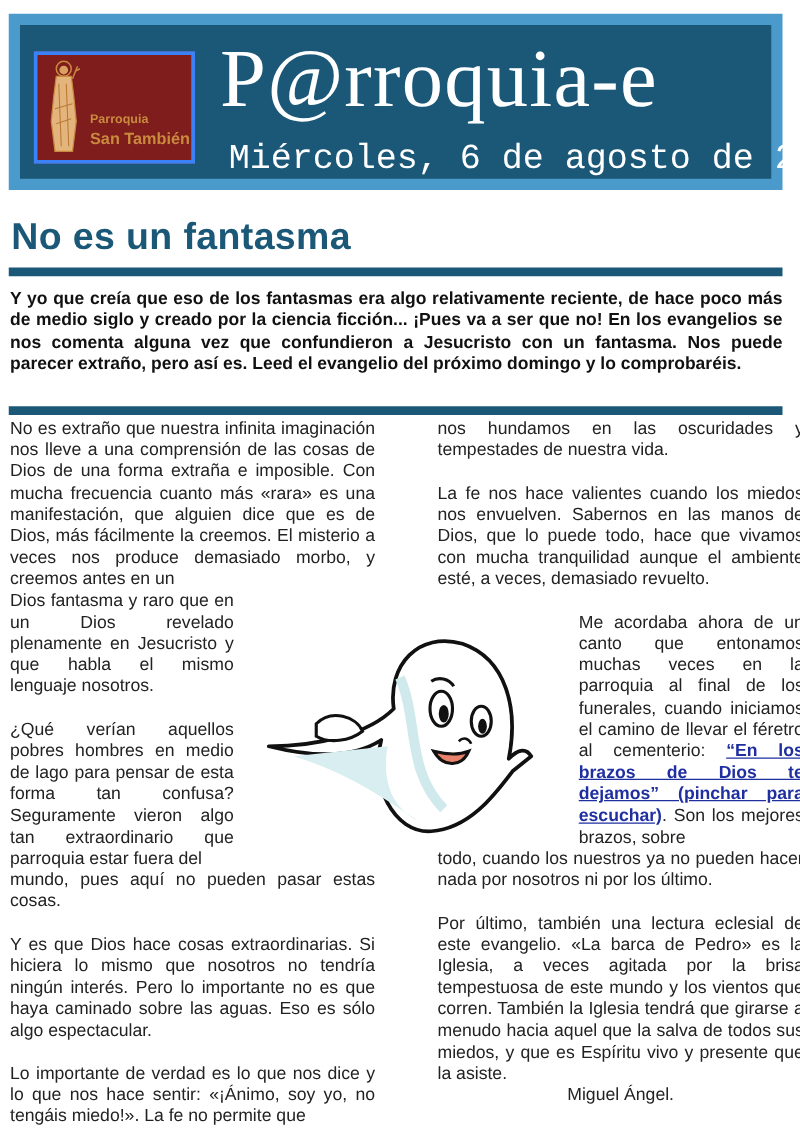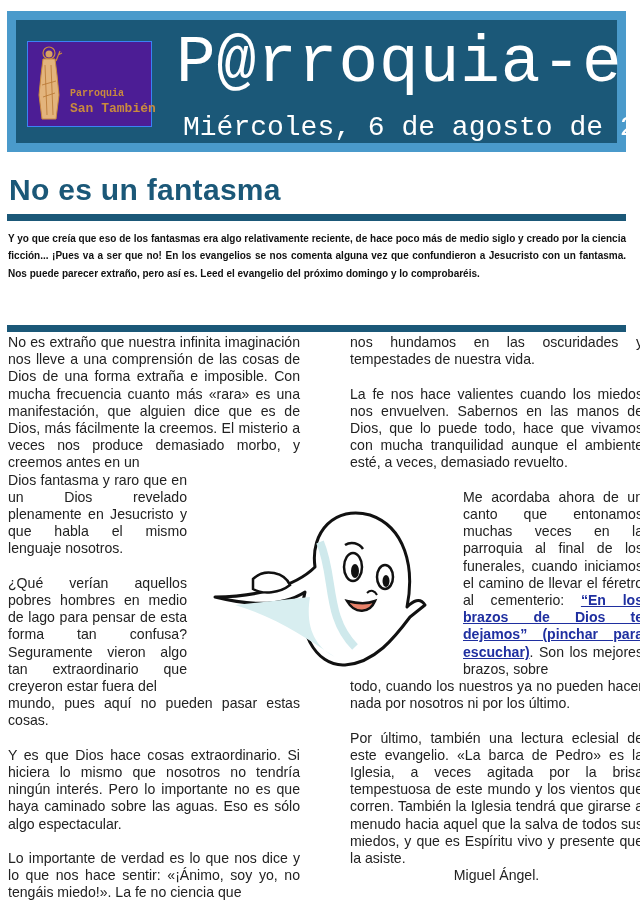--- a/index.html
+++ b/index.html
@@ -4,39 +4,39 @@
 <style>
   html, body { margin: 0; padding: 0; background: #ffffff; }
   body { width: 640px; height: 913px; position: relative; overflow: hidden;
          font-family: "Liberation Sans", sans-serif; color: #1a1a1a; }
 
   .masthead { position: absolute; left: 7px; top: 11px; width: 619px; height: 141px;
               background: #4a9acb; }
   .masthead-inner { position: absolute; left: 9px; top: 9px; width: 601px; height: 123px;
                     background: #1b5878; }
   .logo-box { position: absolute; left: 11px; top: 21px; width: 123px; height: 84px;
-              background: #4c1d95; border: 1px solid #3b82f6; font-family: Liberation Mono, monospace; }
+              background: #7f1d1d; border: 3px solid #3b82f6; }
   .logo-saint { position: absolute; left: 6px; top: 3px; width: 30px; height: 78px; }
   .logo-parroquia { position: absolute; left: 42px; top: 46px; font-size: 10px; font-weight: bold;
                     color: #c98a3e; white-space: nowrap; }
   .logo-name { position: absolute; left: 42px; top: 59px; font-size: 13px; font-weight: bold;
                color: #c98a3e; white-space: nowrap; }
   .mast-title { position: absolute; left: 160px; top: 6px; font-size: 66px; line-height: 76px;
-                color: #ffffff; font-family: Liberation Mono, monospace; letter-spacing: 1px;
+                color: #ffffff; font-family: Liberation Serif, serif; letter-spacing: 1px;
                 white-space: nowrap; }
   .mast-date { position: absolute; left: 167px; top: 95px; font-size: 28px; line-height: 26px;
                color: #ffffff; font-family: Liberation Mono, monospace; white-space: nowrap; }
 
   .article-title { position: absolute; left: 9px; top: 170px; font-size: 30px; font-weight: bold;
                    color: #1b5878; line-height: 40px; white-space: nowrap; letter-spacing: 0.3px; text-align: center; }
   .rule { position: absolute; left: 7px; width: 619px; height: 7px; background: #1b5878; }
   .rule-top { top: 214px; }
   .rule-bottom { top: 325px; }
 
-  .lead { position: absolute; left: 8px; top: 230px; width: 618px; font-size: 10px; font-weight: bold;
+  .lead { position: absolute; left: 8px; top: 230px; width: 618px; font-size: 14px; font-weight: bold;
           line-height: 17.3px; text-align: justify; color: #111; }
 
   .col { position: absolute; font-size: 14.1px; line-height: 17.2px; text-align: justify; color: #222; }
   .col p { margin: 0 0 17.2px 0; }
   .col-left { left: 8px; top: 334px; width: 292px; }
   .col-right { left: 350px; top: 334px; width: 293px; }
 
   .narrow-left { width: 179px; }
   .narrow-right { margin-left: 113px; }
 
@@ -67,24 +67,24 @@
 </div>
 
 <h1 class="article-title" style="margin:0;">No es un fantasma</h1>
 <div class="rule rule-top"></div>
 <div class="lead">Y yo que creía que eso de los fantasmas era algo relativamente reciente, de hace poco más de medio siglo y creado por la ciencia ficción... ¡Pues va a ser que no! En los evangelios se nos comenta alguna vez que confundieron a Jesucristo con un fantasma. Nos puede parecer extraño, pero así es. Leed el evangelio del próximo domingo y lo comprobaréis.</div>
 <div class="rule rule-bottom"></div>
 
 <div class="col col-left">
   <div>No es extraño que nuestra infinita imaginación nos lleve a una comprensión de las cosas de Dios de una forma extraña e imposible. Con mucha frecuencia cuanto más «rara» es una manifestación, que alguien dice que es de Dios, más fácilmente la creemos. El misterio a veces nos produce demasiado morbo, y creemos antes en un</div>
   <p class="narrow-left">Dios fantasma y raro que en un Dios revelado plenamente en Jesucristo y que habla el mismo lenguaje nosotros.</p>
-  <div class="narrow-left">¿Qué verían aquellos pobres hombres en medio de lago para pensar de esta forma tan confusa? Seguramente vieron algo tan extraordinario que creyeron estar fuera del</div>
+  <div class="narrow-left">¿Qué verían aquellos pobres hombres en medio de lago para pensar de esta forma tan confusa? Seguramente vieron algo tan extraordinario que parroquia estar fuera del</div>
   <p>mundo, pues aquí no pueden pasar estas cosas.</p>
-  <p>Y es que Dios hace cosas extraordinario. Si hiciera lo mismo que nosotros no tendría ningún interés. Pero lo importante no es que haya caminado sobre las aguas. Eso es sólo algo espectacular.</p>
-  <p>Lo importante de verdad es lo que nos dice y lo que nos hace sentir: «¡Ánimo, soy yo, no tengáis miedo!». La fe no ciencia que</p>
+  <p>Y es que Dios hace cosas extraordinarias. Si hiciera lo mismo que nosotros no tendría ningún interés. Pero lo importante no es que haya caminado sobre las aguas. Eso es sólo algo espectacular.</p>
+  <p>Lo importante de verdad es lo que nos dice y lo que nos hace sentir: «¡Ánimo, soy yo, no tengáis miedo!». La fe no permite que</p>
 </div>
 
 <div class="col col-right">
   <p>nos hundamos en las oscuridades y tempestades de nuestra vida.</p>
   <p>La fe nos hace valientes cuando los miedos nos envuelven. Sabernos en las manos de Dios, que lo puede todo, hace que vivamos con mucha tranquilidad aunque el ambiente esté, a veces, demasiado revuelto.</p>
   <div class="narrow-right"><span>Me acordaba ahora de un canto que entonamos muchas veces en la parroquia al final de los funerales, cuando iniciamos el camino de llevar el féretro al cementerio: </span><a class="song-link" href="#">“En los brazos de Dios te dejamos” (pinchar para escuchar)</a><span>. Son los mejores brazos, sobre</span></div>
   <p>todo, cuando los nuestros ya no pueden hacer nada por nosotros ni por los último.</p>
   <div>Por último, también una lectura eclesial de este evangelio.  «La barca de Pedro» es la Iglesia, a veces agitada por la brisa tempestuosa de este mundo y los vientos que corren. También la Iglesia tendrá que girarse a menudo hacia aquel que la salva de todos sus miedos, y que es Espíritu vivo y presente que la asiste.</div>
   <div class="signature">Miguel Ángel.</div>
 </div>

